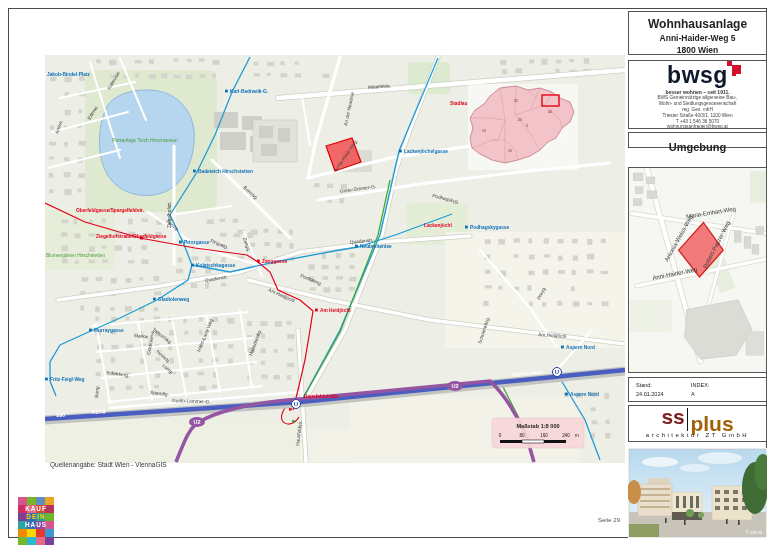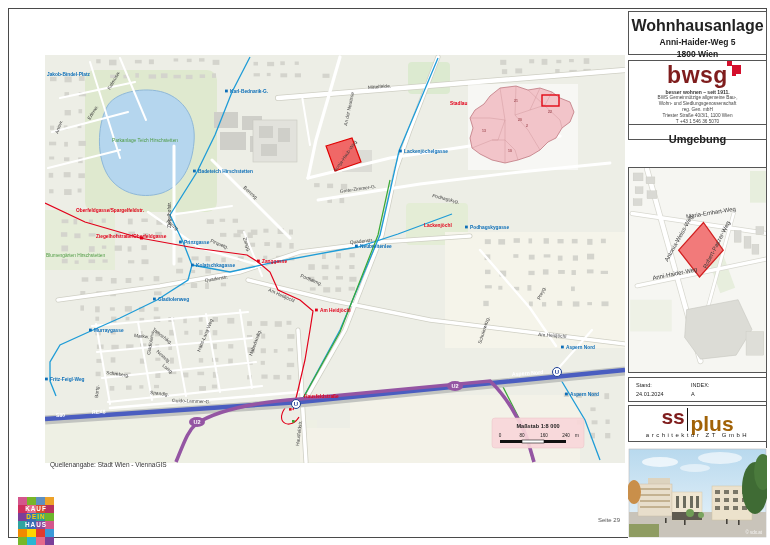--- a/index.html
+++ b/index.html
@@ -17,32 +17,32 @@
   .mk-stop{fill:#0e6fb8;}.mk-redstop{fill:#e2001a;}
   .dnum{font-size:3.4px;fill:#a14a52;font-weight:700;}
   .sb-title{font-size:5.6px;font-weight:700;fill:#222;}
   .sb-tick{font-size:4.6px;fill:#222;}
   .ulabel{font-size:6px;fill:#3a3a3a;}
   .source-text{position:absolute;left:50px;top:461px;font-size:6.5px;color:#333;}
   .seite-text{position:absolute;left:598px;top:517px;font-size:6px;color:#555;}
   
   .box{position:absolute;left:628px;width:139px;background:#fff;border:1px solid #555;box-sizing:border-box;}
   .title-box{top:11px;height:44px;text-align:center;}
-  .title-box .t1{font-size:16px;font-weight:700;margin-top:5px;}
+  .title-box .t1{font-size:12px;font-weight:700;margin-top:5px;}
   .title-box .t2{font-size:8.5px;font-weight:700;margin-top:2px;}
   .bwsg-box{top:60px;height:69px;text-align:center;}
   .bwsg-row{position:relative;display:inline-block;margin-top:3px;height:24px;}
-  .bwsg-text{font-size:23px;font-weight:700;color:#7f1d1d;letter-spacing:.5px;line-height:22px;}
+  .bwsg-text{font-size:23px;font-weight:700;color:#0f172a;letter-spacing:.5px;line-height:22px;}
   .bwsg-sq{position:absolute;background:#d40f2c;}
   .sq1{width:9px;height:9px;right:-13px;top:1px;}
   .sq2{width:5px;height:5px;right:-4px;top:-3px;}
   .sq3{width:4px;height:4px;right:-8px;top:8px;}
   .bwsg-tag{font-size:5px;font-weight:700;color:#333;margin-top:1px;}
   .bwsg-line{font-size:4.7px;color:#444;line-height:1.25;}
-  .umg-box{top:124px;height:16px;text-align:center;}
+  .umg-box{top:132px;height:16px;text-align:center;}
   .umg-box .t{font-size:11px;font-weight:700;margin-top:8px;}
   .umgmap-box{top:167px;height:206px;padding:0;}
   #umgmap{position:absolute;left:0;top:0;width:137px;height:204px;}
   .stand-box{top:377px;height:25px;font-size:5.5px;}
   .stand-col{position:absolute;top:3px;line-height:1.6;}
   .stand-col.c1{left:7px;}
   .stand-col.c2{left:62px;}
   .ssplus-box{top:405px;height:37px;text-align:center;}
   .ssplus-logo{display:inline-flex;align-items:flex-start;margin-top:2px;height:24px;}
   .ssplus-logo .ss{font-size:21px;font-weight:700;line-height:18px;color:#7f1d1d;}

